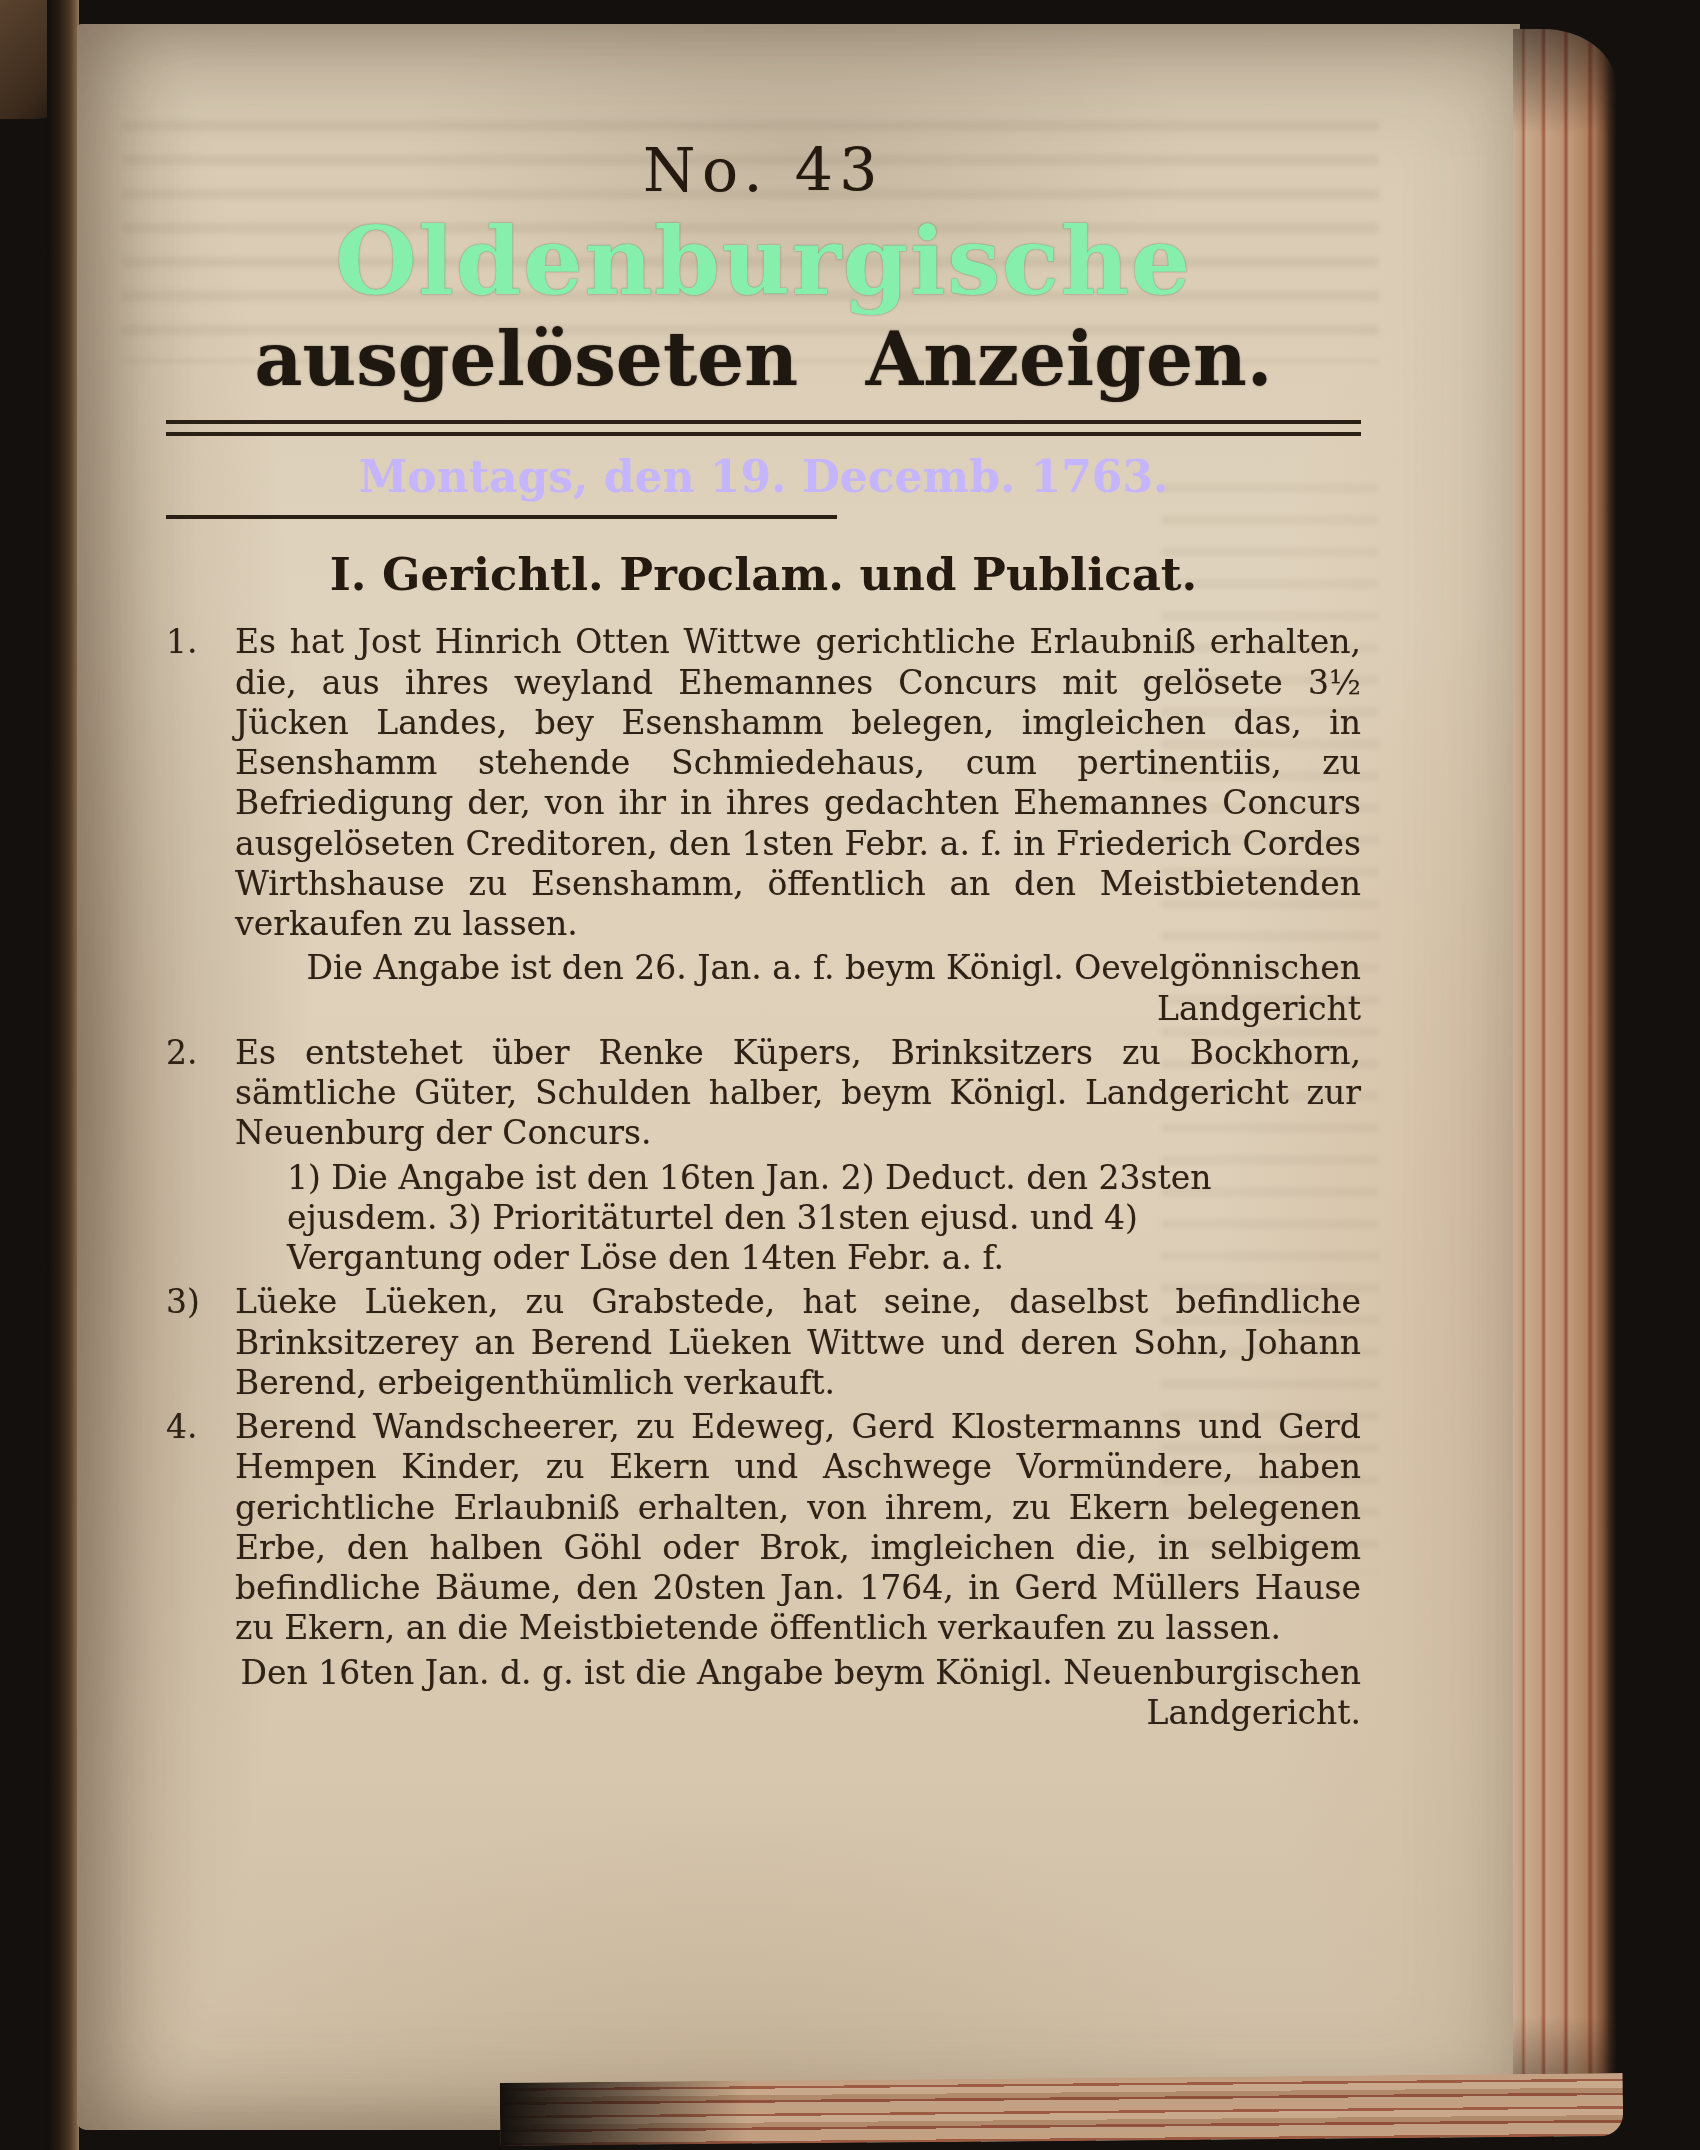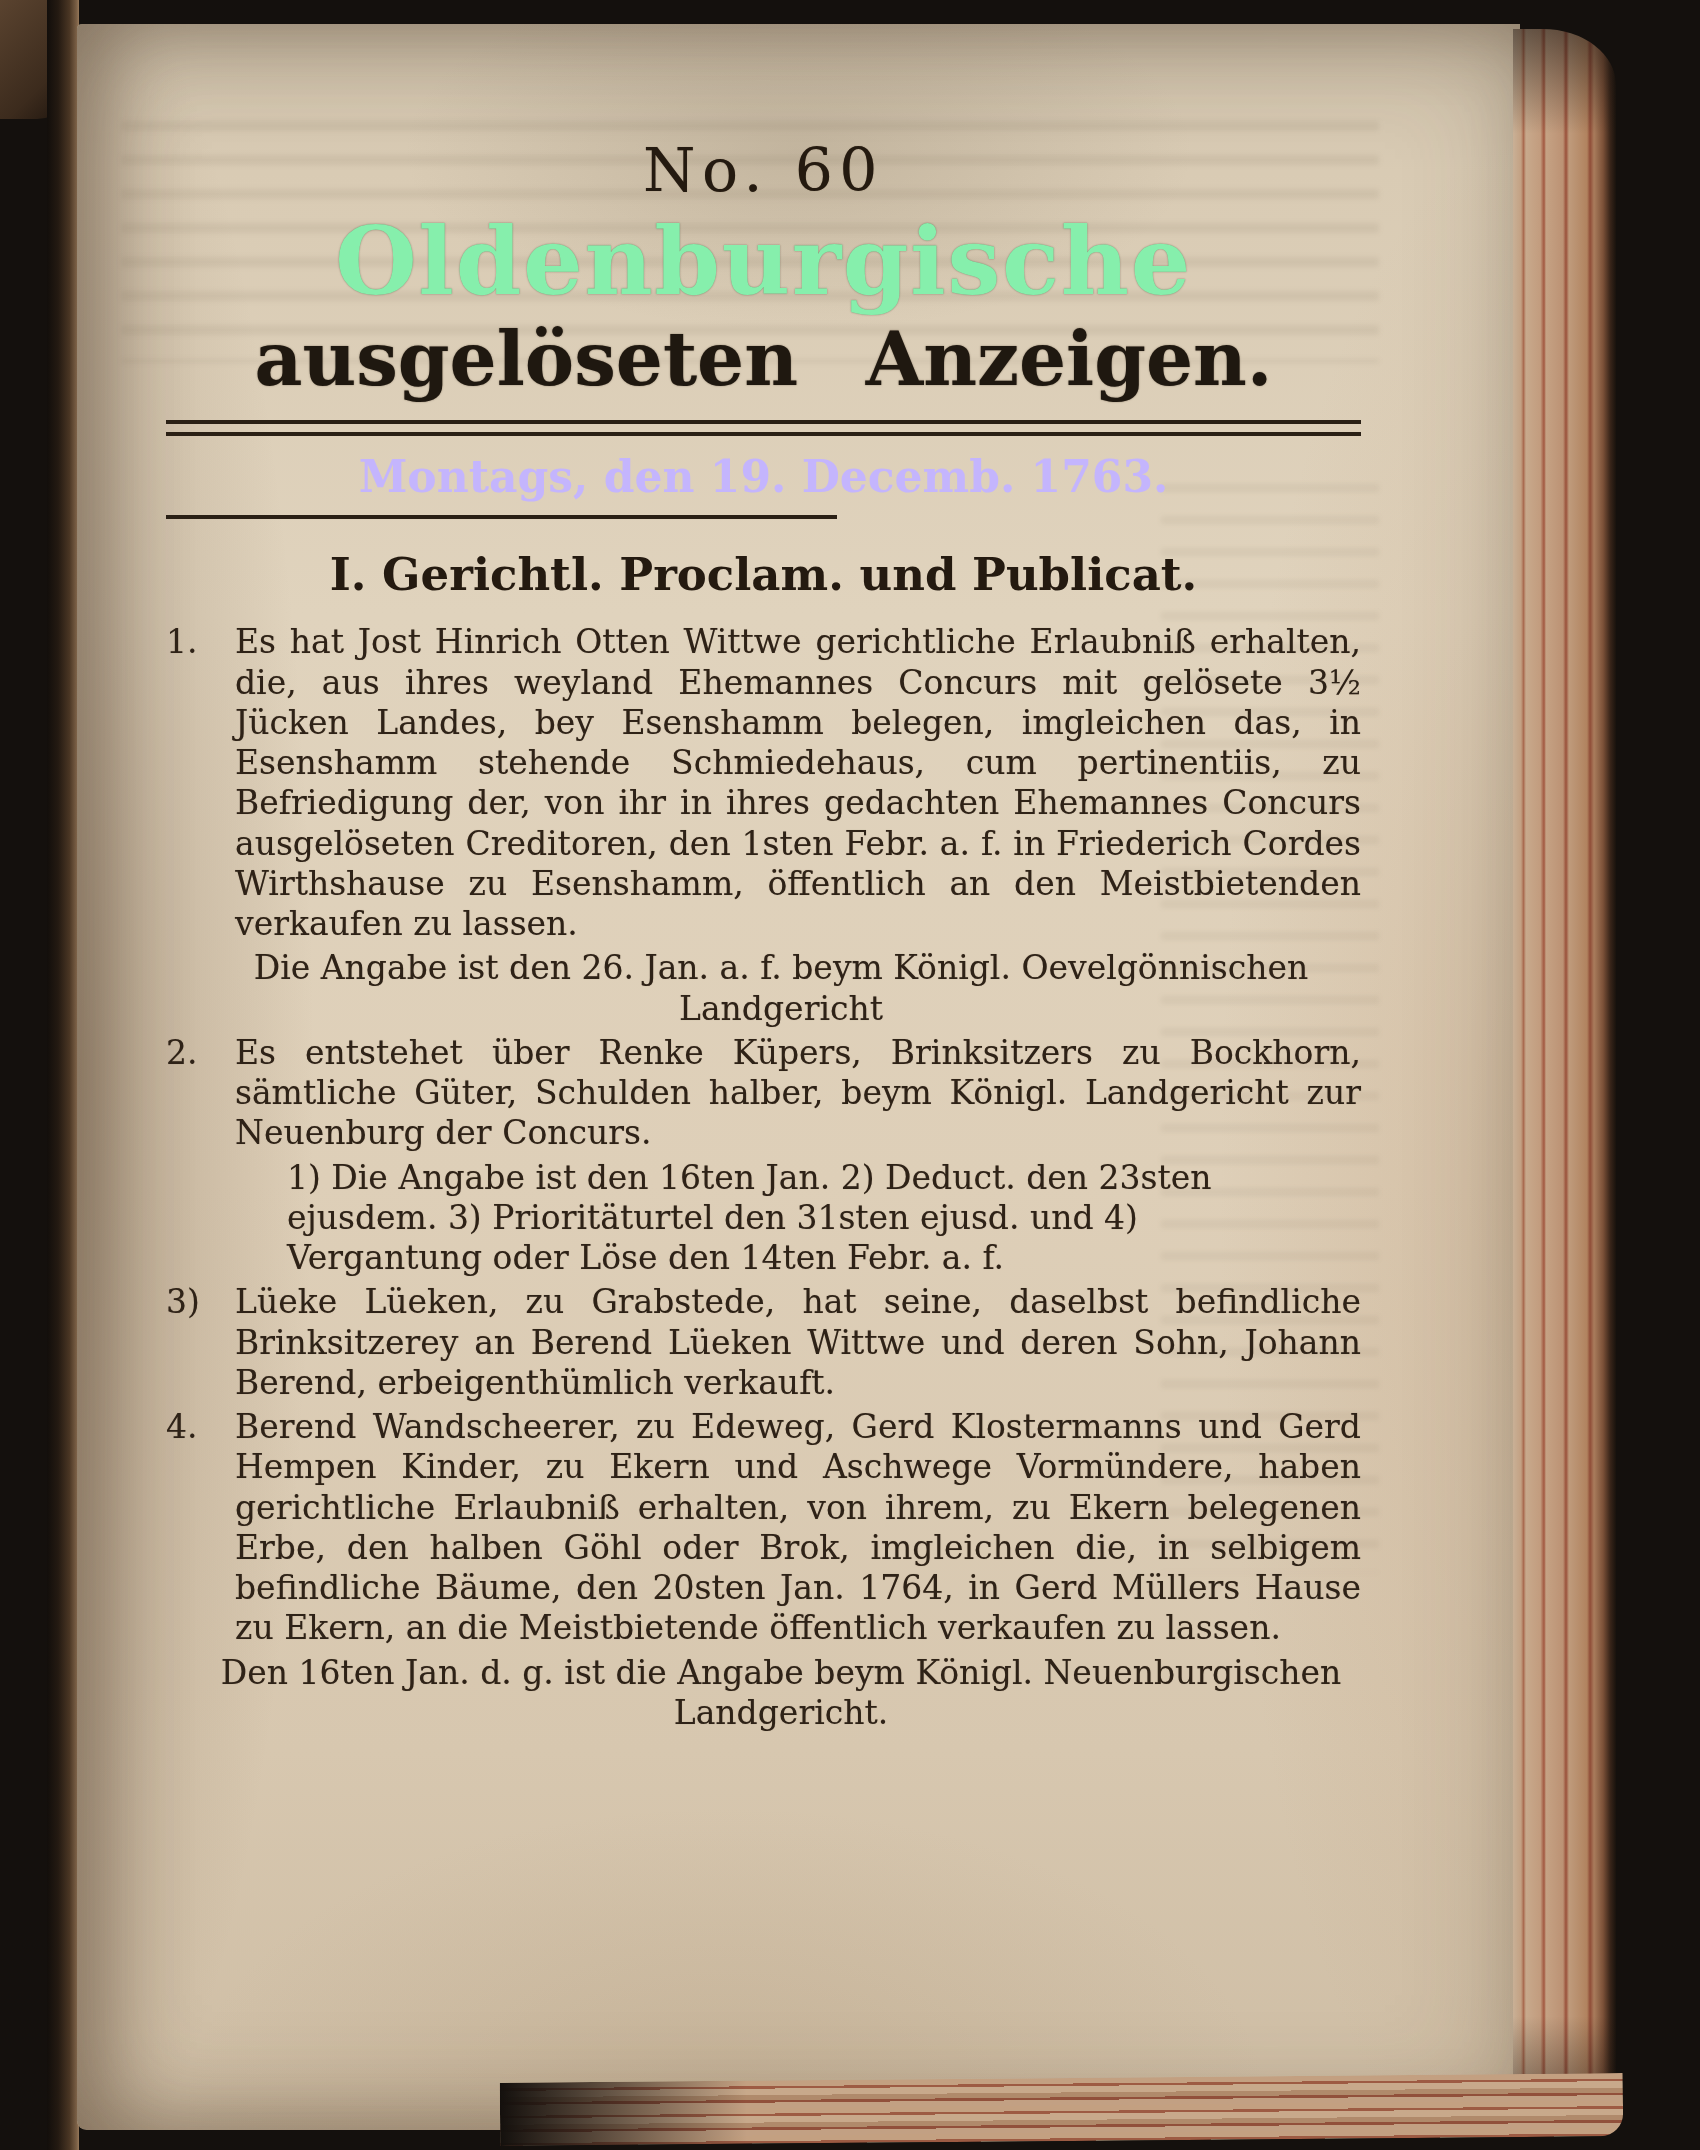--- a/index.html
+++ b/index.html
@@ -98,39 +98,39 @@
   .section-heading { text-align:center; font-weight:bold; font-size:45px; margin-top:29px; color:#241a10; }
 
   .body-text {
     margin-top:21px; font-size:33px; line-height:1.22;
     text-align:justify; color:#2e2217;
     text-shadow:0 0 0.8px rgba(70,50,30,.35);
   }
   .block { position:relative; margin-top:4px; }
   .block .marker { position:absolute; left:0; top:0; }
   .block.num  { padding-left:69px; }
-  .block.note { padding-left:35px; text-align:center; }
+  .block.note { padding-left:35px; text-align:right; }
   .block.sublist { padding-left:121px; padding-right:22.6px; text-align:left; }
 </style>
 </head>
 <body>
 
 <div class="scan">
 
   <div class="cover-corner"></div>
   <div class="spine-strip"></div>
 
   <div class="page"></div>
 
   <div class="ghost ghost-top"></div>
   <div class="ghost ghost-right"></div>
 
   <div class="content">
 
-    <div class="issue">No. 60</div>
+    <div class="issue">No. 43</div>
 
     <div class="title-line1">Oldenburgische</div>
 
     <div class="title-line2">ausgelöseten Anzeigen.</div>
 
     <div class="double-rule"></div>
 
     <div class="date-line">Montags, den 19. Decemb. 1763.</div>
 
     <div class="single-rule"></div>

